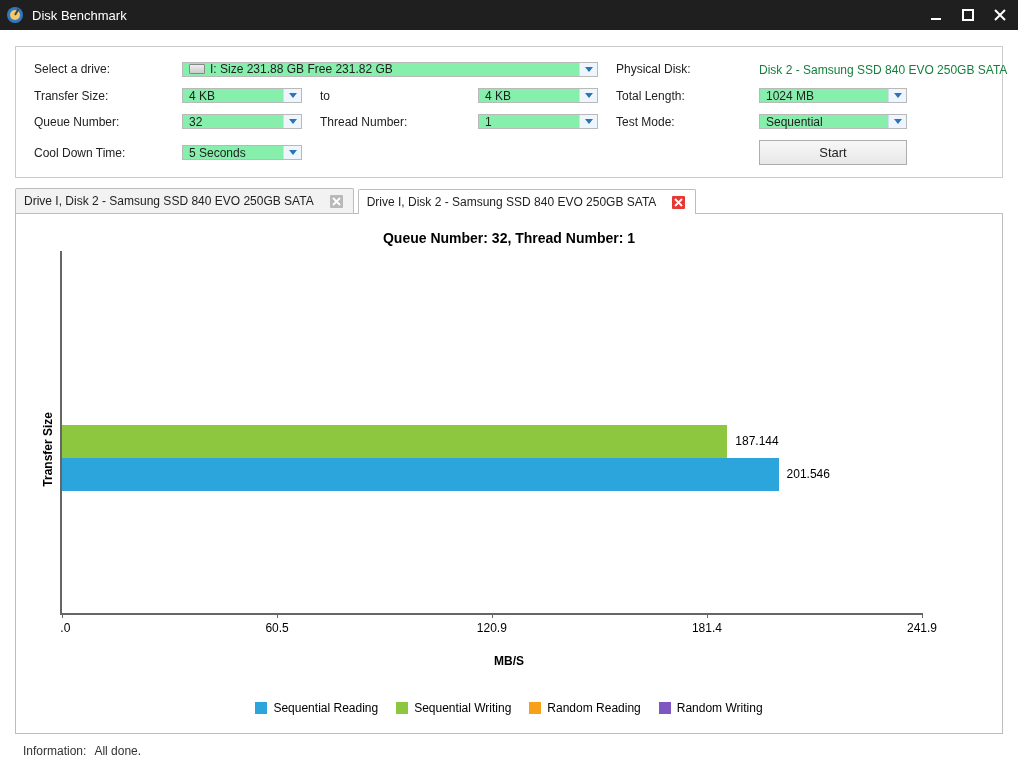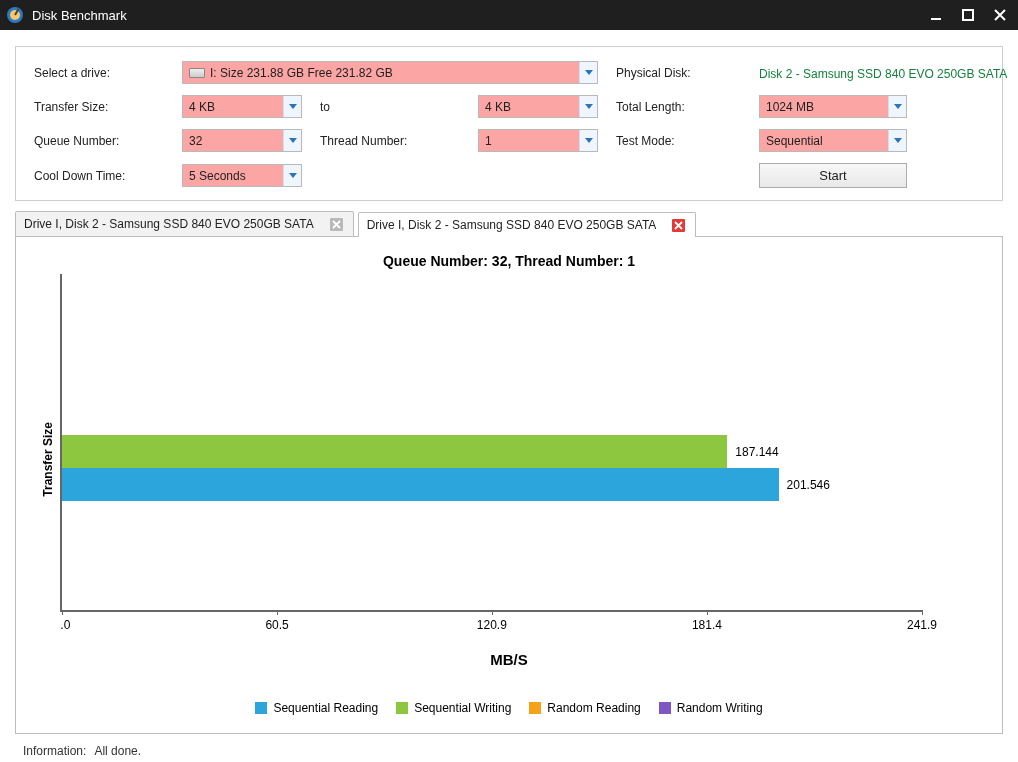--- a/index.html
+++ b/index.html
@@ -63,23 +63,23 @@
     grid-template-columns: 130px 120px 140px 120px 125px 148px;
     column-gap: 18px;
     row-gap: 11px;
     align-items: center;
     font-size: 12px;
     color: #222;
   }
   .form-grid .label { white-space: nowrap; }
   .dropdown {
     position: relative;
-    height: 23px;
+    height: 15px;
     border: 1px solid #b9b9b9;
-    background: #fca5a5;
+    background: #86efac;
     display: flex;
     align-items: center;
     padding: 0 22px 0 6px;
     font-size: 12px;
     color: #222;
     min-width: 0;
   }
   .dropdown .val { overflow: hidden; text-overflow: ellipsis; white-space: nowrap; flex: 1; }
   .dropdown .dd-btn {
     position: absolute;
@@ -214,21 +214,21 @@
   .bar-label {
     position: absolute;
     font-size: 12px;
     transform: translateY(-50%);
     padding-left: 8px;
     white-space: nowrap;
   }
   .xlabel-main {
     text-align: center;
     font-weight: bold;
-    font-size: 15px;
+    font-size: 12px;
     margin-top: 3px;
   }
   .legend {
     display: flex;
     justify-content: center;
     gap: 18px;
     margin-top: 33px;
     font-size: 12px;
   }
   .legend .item { display: flex; align-items: center; gap: 6px; }

